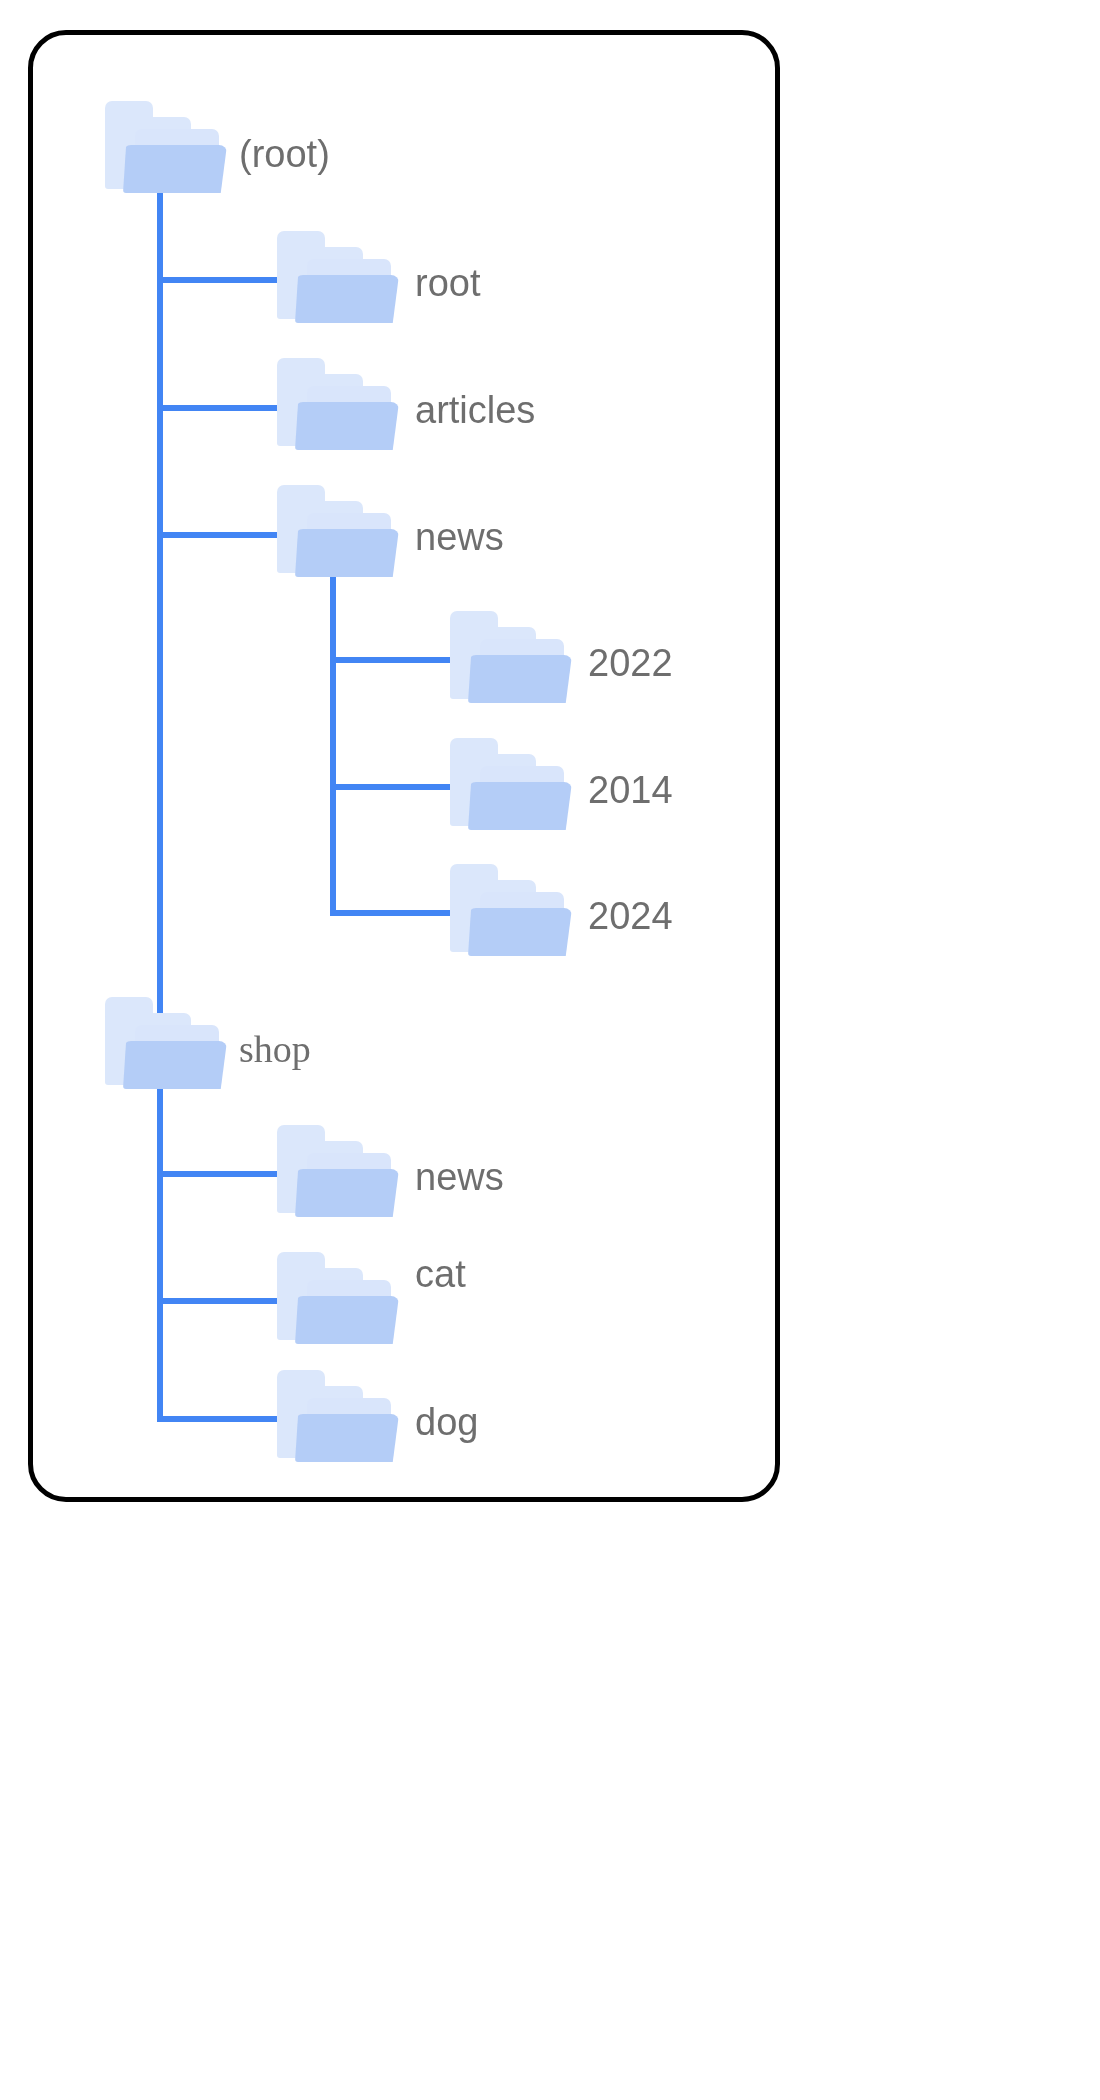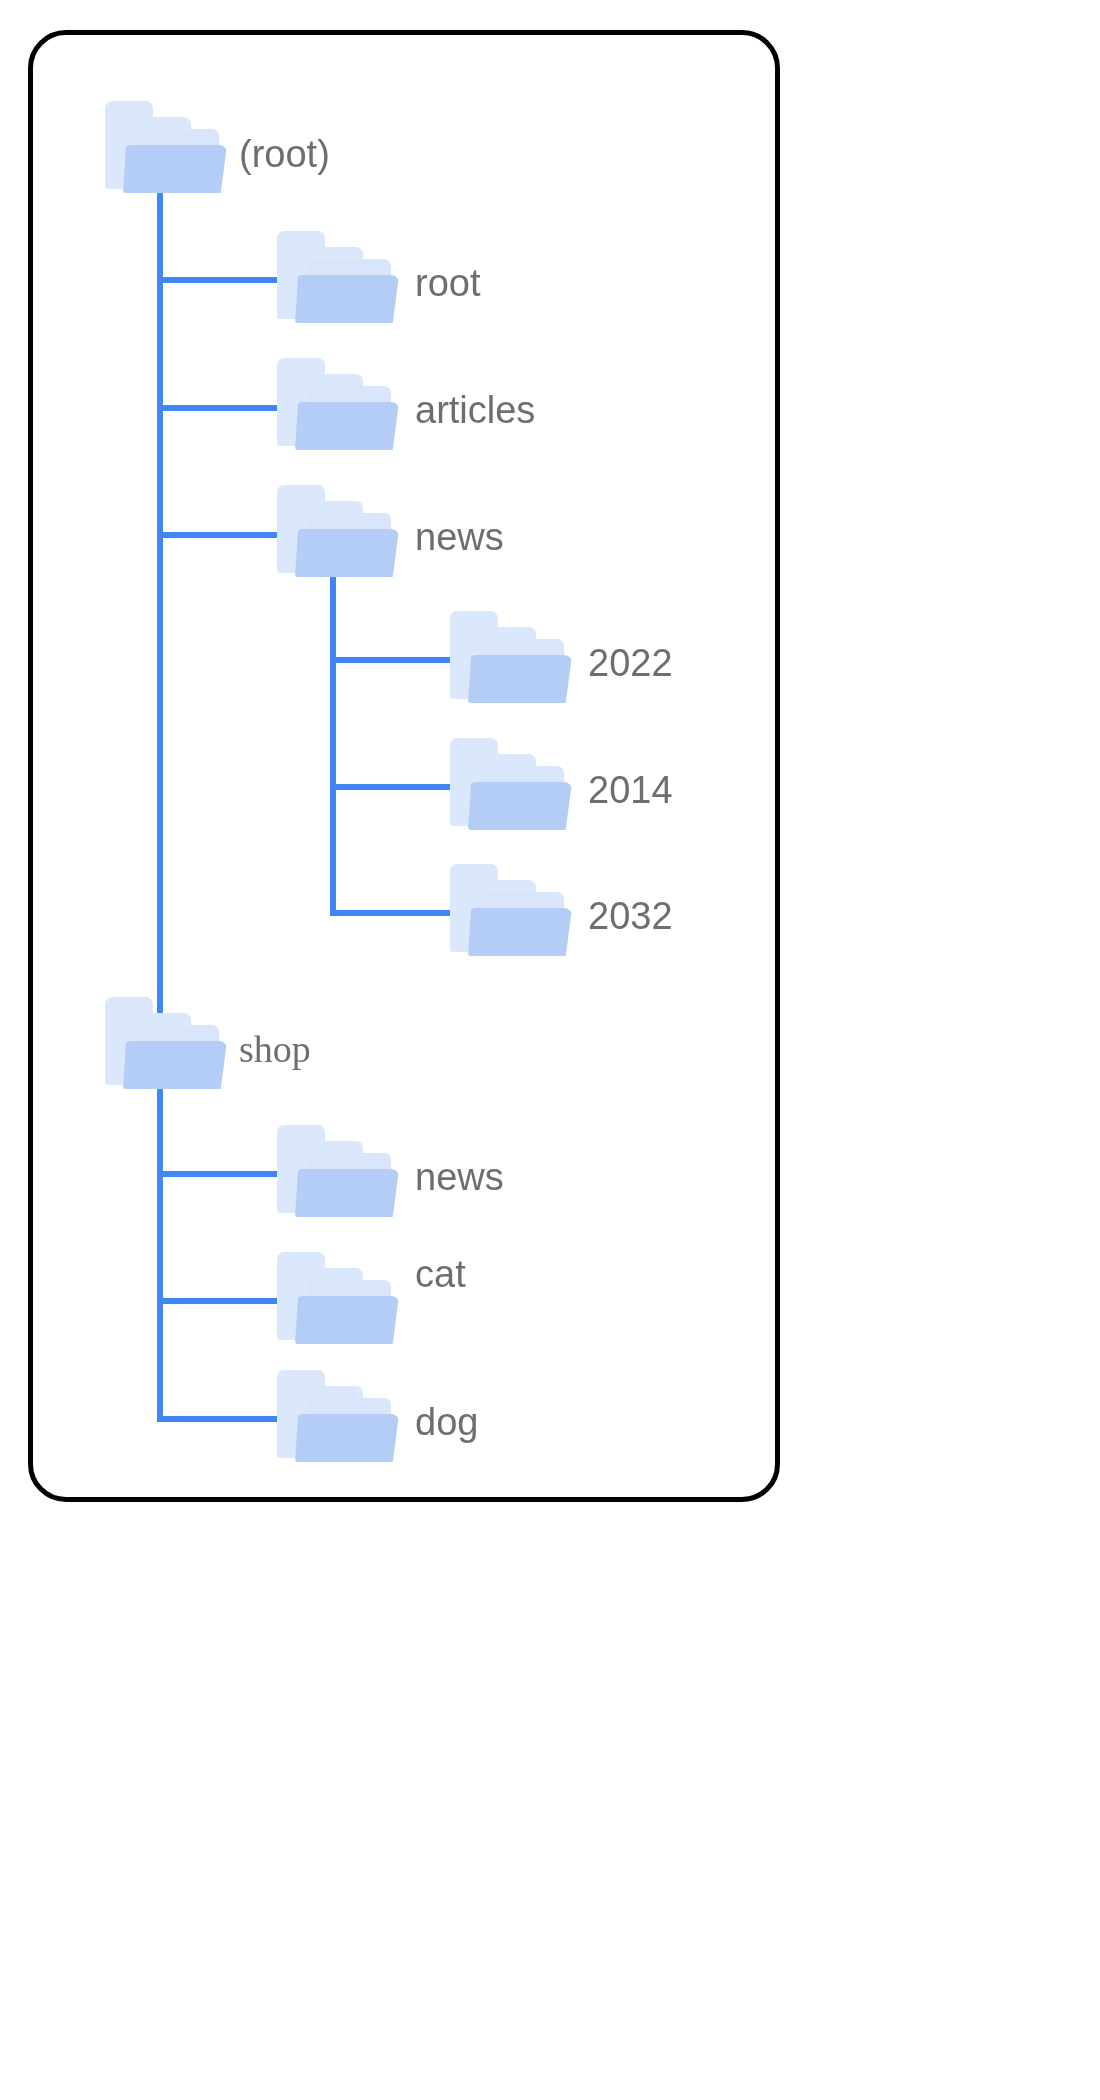--- a/index.html
+++ b/index.html
@@ -133,21 +133,21 @@
       <div class="front" style="left:18px; top:44px; width:104px; height:48px; clip-path:polygon(3% 0, 100% 0, 94% 100%, 0% 100%);"></div>
     </div>
     <div class="label sm" style="left:555px; top:736px;">2014</div>
 
     <div class="folder" style="left:417px; top:829px; width:120px; height:88px;">
       <div class="tab" style="left:0px;  top:0px;  width:48px;  height:24px;"></div>
       <div class="back" style="left:0px;  top:16px; width:86px;  height:72px;"></div>
       <div class="mid" style="left:30px; top:28px; width:84px;  height:60px;"></div>
       <div class="front" style="left:18px; top:44px; width:104px; height:48px; clip-path:polygon(3% 0, 100% 0, 94% 100%, 0% 100%);"></div>
     </div>
-    <div class="label sm" style="left:555px; top:862px;">2032</div>
+    <div class="label sm" style="left:555px; top:862px;">2024</div>
 
     <div class="folder" style="left:72px; top:962px; width:120px; height:88px;">
       <div class="tab" style="left:0px;  top:0px;  width:48px;  height:24px;"></div>
       <div class="back" style="left:0px;  top:16px; width:86px;  height:72px;"></div>
       <div class="mid" style="left:30px; top:28px; width:84px;  height:60px;"></div>
       <div class="front" style="left:18px; top:44px; width:104px; height:48px; clip-path:polygon(3% 0, 100% 0, 94% 100%, 0% 100%);"></div>
     </div>
     <div class="label sm" style="left:206px; top:995px;font-family:Liberation Serif, serif;">shop</div>
 
     <div class="folder" style="left:244px; top:1090px; width:120px; height:88px;">

